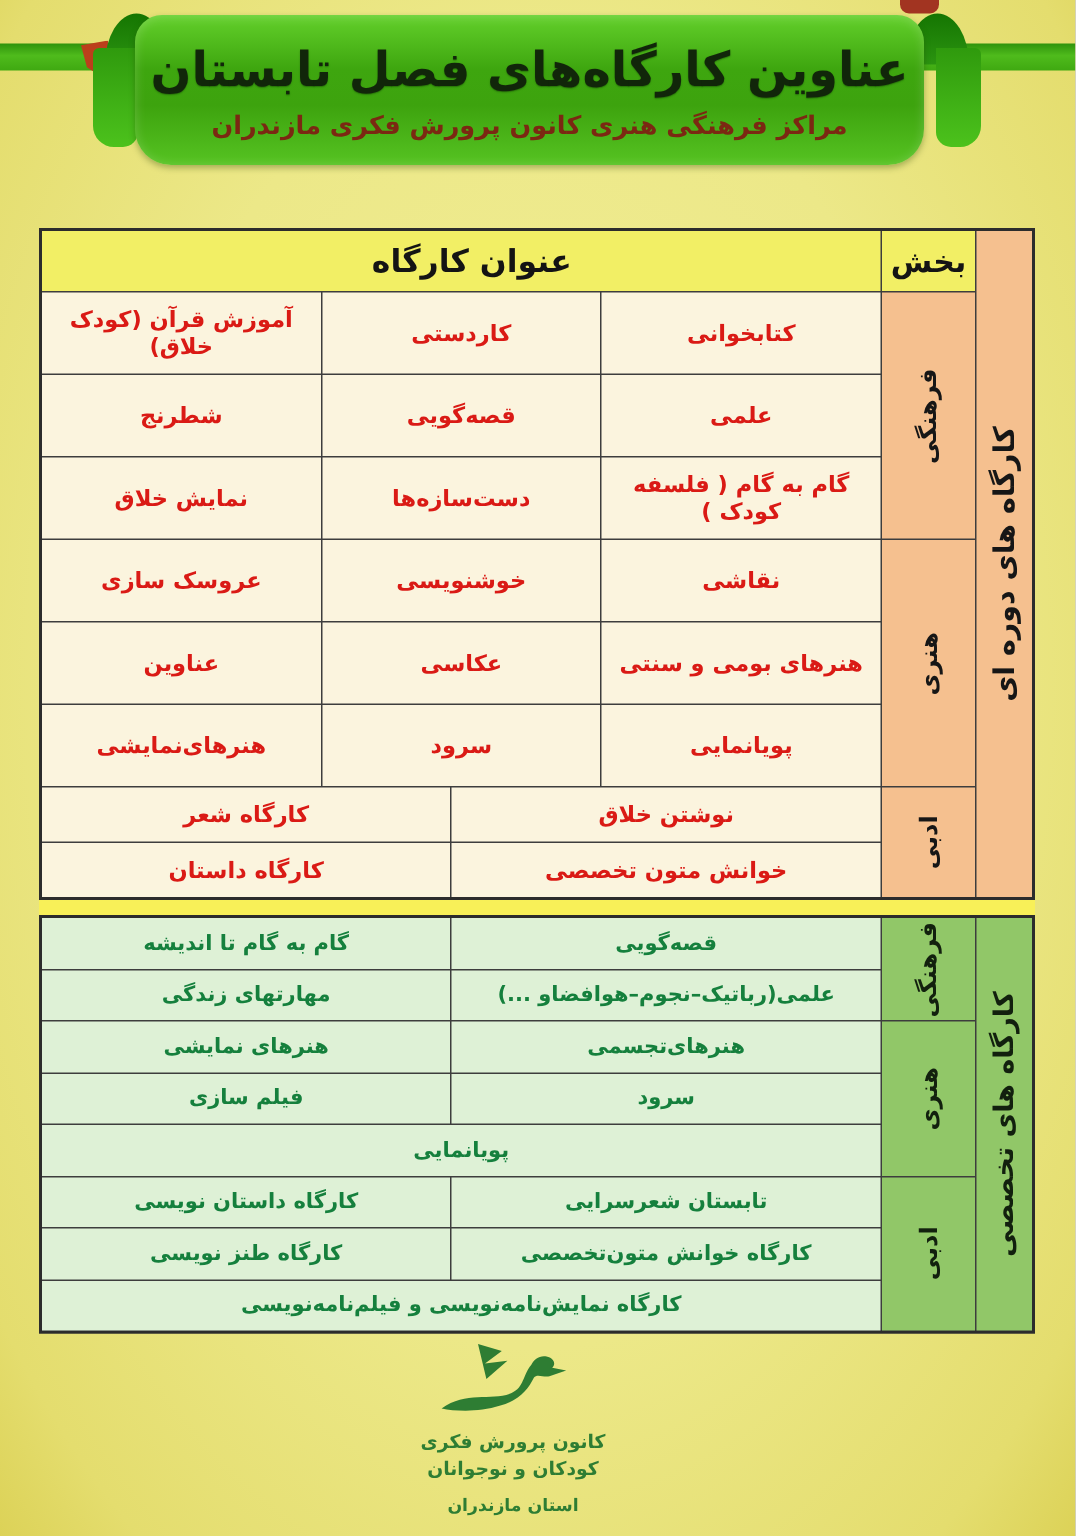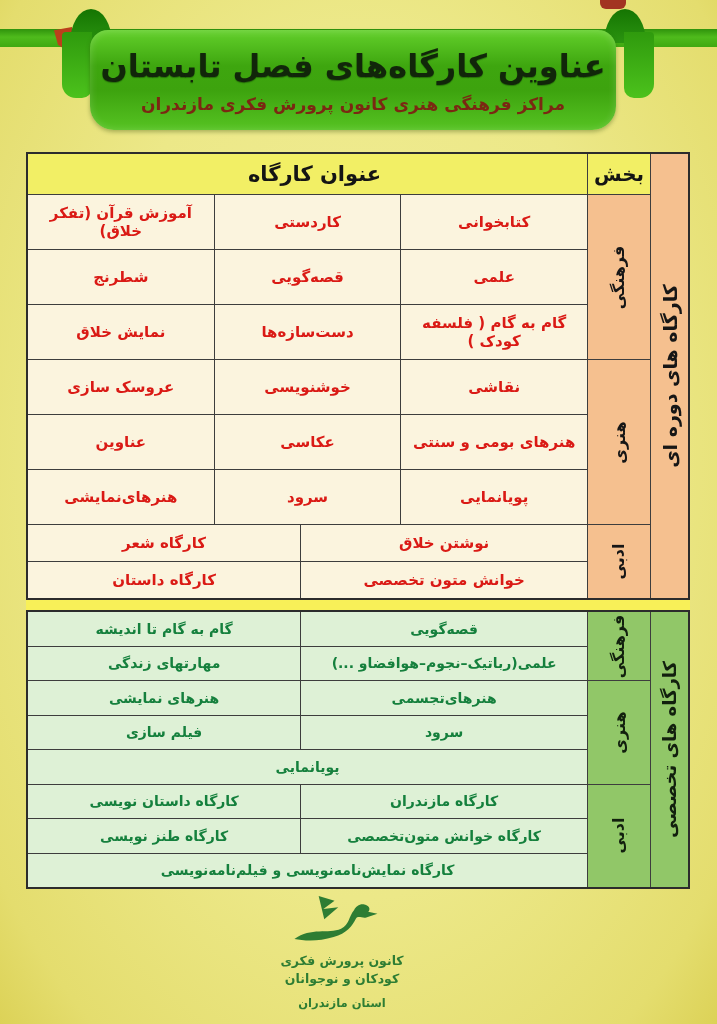--- a/index.html
+++ b/index.html
@@ -21,21 +21,21 @@
   .tail.l{left:62px;border-radius:4px 0 10px 14px}
   .tail.r{left:624px;border-radius:0 4px 14px 10px}
   .wedge{position:absolute;left:54px;top:27px;width:18px;height:27px;background:#bb3f1b;
     clip-path:polygon(0 12%,100% 0,100% 100%,22% 66%);z-index:1;}
   .notch{position:absolute;left:600px;top:0;width:26px;height:9px;background:#a23421;
     border-radius:0 0 6px 6px;z-index:1;}
   .banner{position:absolute;left:90px;top:10px;width:526px;height:100px;z-index:3;
     border-radius:18px 18px 24px 24px;
     background:linear-gradient(180deg,#63d02b 0%,#3ea60f 36%,#3da30e 60%,#56c322 100%);
     box-shadow:0 2px 4px rgba(40,70,0,.35), inset 0 1px 8px rgba(255,255,255,.2);
-    display:flex;flex-direction:column;align-items:center;justify-content:center;gap:9px;margin-top:20px;}
+    display:flex;flex-direction:column;align-items:center;justify-content:center;gap:9px;}
   .banner-title{font-size:32px;font-weight:bold;color:#11260a;letter-spacing:-0.5px;
     text-shadow:0 1px 1px rgba(10,50,0,.45);}
   .banner-subtitle{font-size:17px;font-weight:bold;color:#7b2812;}
   
   .tbl{position:absolute;left:26px;width:664px;display:grid;direction:rtl;
     grid-template-columns:37px 62px 1fr;gap:1px;background:#3d3d3d;border:2px solid #2c2c2c;}
   .t1{top:152px;height:448px;grid-template-rows:40px repeat(6,1fr) 36px 36px;}
   .t2{top:610px;height:279px;grid-template-rows:repeat(8,1fr);}
   .gapband{position:absolute;left:26px;top:600px;width:664px;height:10px;background:#f8f058;}
   .c{display:flex;align-items:center;justify-content:center;font-weight:bold;text-align:center;}
@@ -86,21 +86,21 @@
     <div class="c peach sec" style="grid-column:2;grid-row:5/8;">
       <span class="vtext">هنری</span>
     </div>
     <div class="c peach sec" style="grid-column:2;grid-row:8/10;">
       <span class="vtext">ادبی</span>
     </div>
 
     <div class="row3" style="grid-column:3;grid-row:2;">
       <div class="c cream">کتابخوانی</div>
       <div class="c cream">کاردستی</div>
-      <div class="c cream">آموزش قرآن (تفکر خلاق)</div>
+      <div class="c cream">آموزش قرآن (کودک خلاق)</div>
     </div>
     <div class="row3" style="grid-column:3;grid-row:3;">
       <div class="c cream">علمی</div>
       <div class="c cream">قصه‌گویی</div>
       <div class="c cream">شطرنج</div>
     </div>
     <div class="row3" style="grid-column:3;grid-row:4;">
       <div class="c cream">گام به گام ( فلسفه کودک )</div>
       <div class="c cream">دست‌سازه‌ها</div>
       <div class="c cream">نمایش خلاق</div>
@@ -157,21 +157,21 @@
     <div class="row2" style="grid-column:3;grid-row:3;">
       <div class="c lgreen">هنرهای‌تجسمی</div>
       <div class="c lgreen">هنرهای نمایشی</div>
     </div>
     <div class="row2" style="grid-column:3;grid-row:4;">
       <div class="c lgreen">سرود</div>
       <div class="c lgreen">فیلم سازی</div>
     </div>
     <div class="c lgreen" style="grid-column:3;grid-row:5;">پویانمایی</div>
     <div class="row2" style="grid-column:3;grid-row:6;">
-      <div class="c lgreen">کارگاه مازندران</div>
+      <div class="c lgreen">تابستان شعرسرایی</div>
       <div class="c lgreen">کارگاه داستان نویسی</div>
     </div>
     <div class="row2" style="grid-column:3;grid-row:7;">
       <div class="c lgreen">کارگاه خوانش متون‌تخصصی</div>
       <div class="c lgreen">کارگاه طنز نویسی</div>
     </div>
     <div class="c lgreen" style="grid-column:3;grid-row:8;">کارگاه نمایش‌نامه‌نویسی و فیلم‌نامه‌نویسی</div>
   </div>
 
   <div class="logo">

